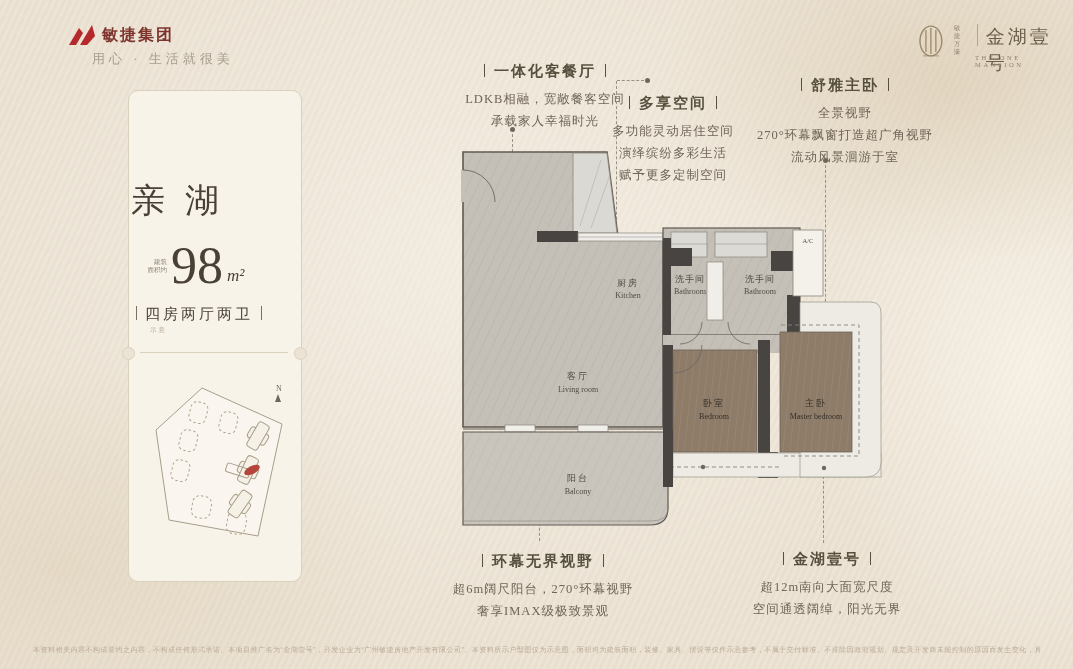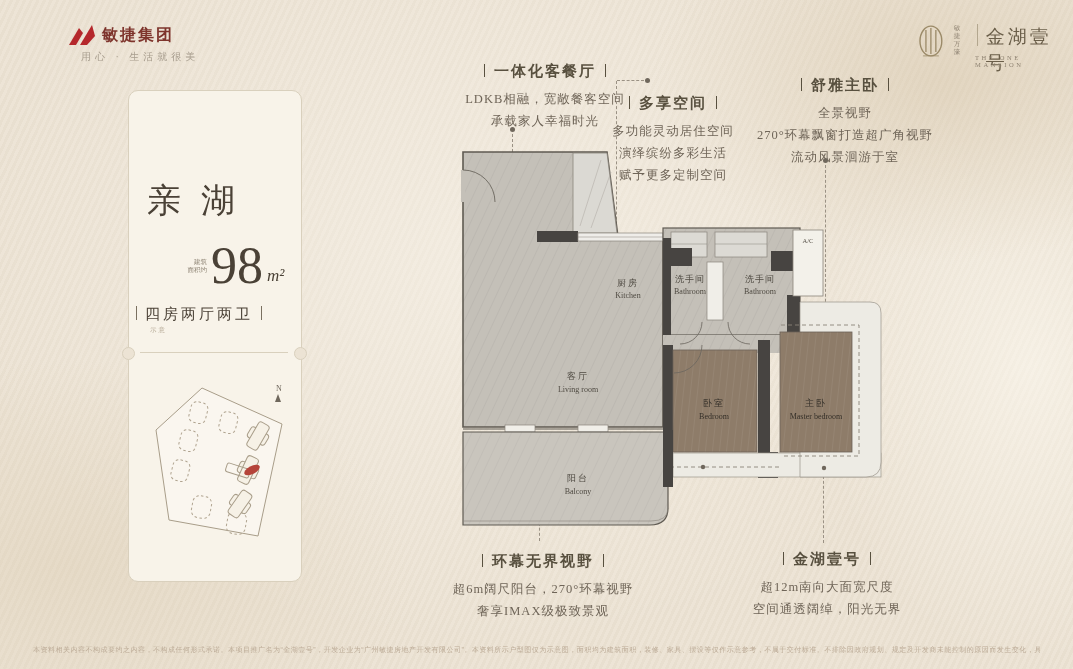--- a/index.html
+++ b/index.html
@@ -12,33 +12,33 @@
       radial-gradient(ellipse 500px 300px at 6% 85%, rgba(219,204,177,0.40), transparent 70%),
       radial-gradient(ellipse 700px 500px at 45% 40%, rgba(250,246,238,0.50), transparent 75%),
       repeating-linear-gradient(115deg, rgba(255,255,255,0.05) 0 3px, rgba(120,100,70,0.03) 3px 6px),
       #ece3d4;
   }
   .abs{position:absolute;}
 
   
   .logoL{left:68px;top:24px;display:flex;align-items:flex-end;gap:4px;}
   .logoL .co{font-size:16px;font-weight:bold;color:#7e342c;letter-spacing:2px;}
-  .sloganL{left:81px;top:50px;font-size:10px;letter-spacing:4px;color:#a79d8e;}
+  .sloganL{left:92px;top:50px;font-size:13px;letter-spacing:4px;color:#a79d8e;}
   .logoR{left:916px;top:24px;display:flex;gap:8px;}
   .logoR .tags{display:flex;flex-direction:column;font-size:6.5px;color:#8f8372;line-height:8px;letter-spacing:1px;}
   .logoR .vdiv{width:1px;height:22px;background:#b3a78f;}
   .logoR .proj{font-size:19px;color:#6b5f4a;letter-spacing:3px;}
   .logoR-en{left:975px;top:54px;font-size:6.5px;letter-spacing:2.6px;color:#8f8372;}
 
   
   .card{left:128px;top:90px;width:172px;height:490px;background:#f8f3e9;
         border:1px solid #d9d0bd;border-radius:10px;}
-  .card-title{left:128px;top:178px;width:142px;text-align:center;font-size:34px;color:#4a4136;
+  .card-title{left:112px;top:178px;width:142px;text-align:center;font-size:34px;color:#4a4136;
               letter-spacing:20px;padding-left:4px;box-sizing:border-box;}
-  .area-row{left:128px;top:240px;width:136px;display:flex;align-items:center;justify-content:center;gap:4px;margin-left:40px;}
+  .area-row{left:128px;top:240px;width:136px;display:flex;align-items:center;justify-content:center;gap:4px;}
   .area-pre{display:flex;flex-direction:column;font-size:6.5px;color:#8d8373;line-height:8px;text-align:right;}
   .area-val{font-size:52px;color:#4a4136;line-height:52px;}
   .area-unit{font-size:17px;color:#4a4136;align-self:flex-end;padding-bottom:6px;font-style:italic;}
   .layout-line{left:128px;top:305px;width:172px;font-size:15px;color:#4a4136;letter-spacing:3px;}
   .layout-line::before,.layout-line::after{content:"";display:inline-block;width:1px;height:14px;background:#7a7060;margin:0 8px;vertical-align:-1px;}
   .layout-note{left:150px;top:326px;font-size:6.5px;color:#b3a793;letter-spacing:2px;}
   .card-div{left:140px;top:352px;width:148px;height:1px;background:#d9d0bd;}
   .notch{width:11px;height:11px;border-radius:50%;background:#ece3d4;border:1px solid #d9d0bd;}
   .notchL{left:122px;top:347px;}
   .notchR{left:294px;top:347px;}

